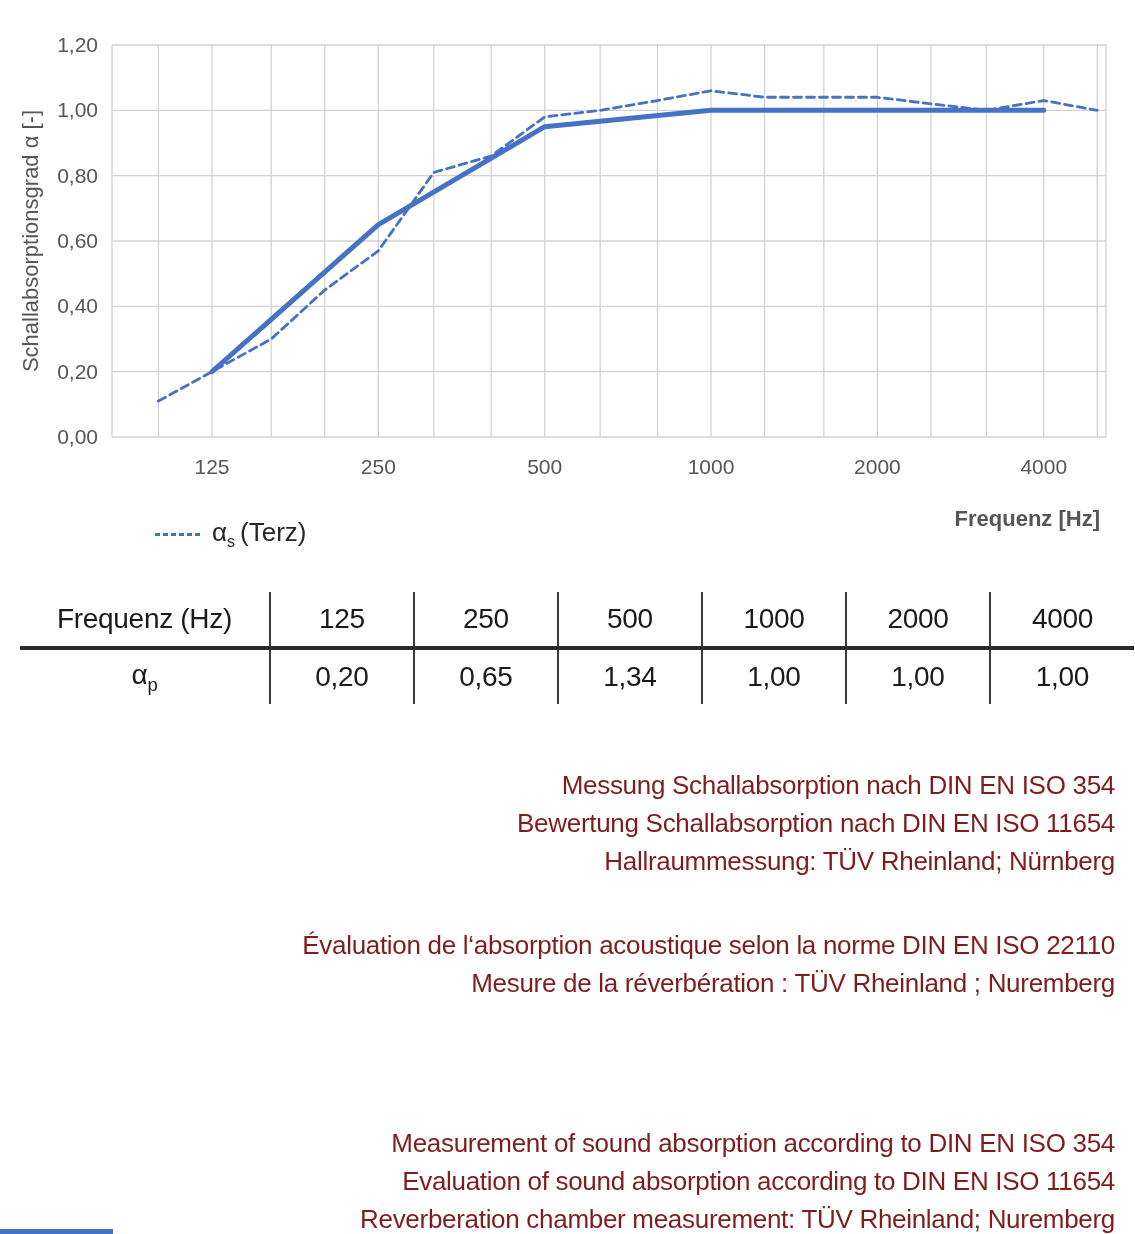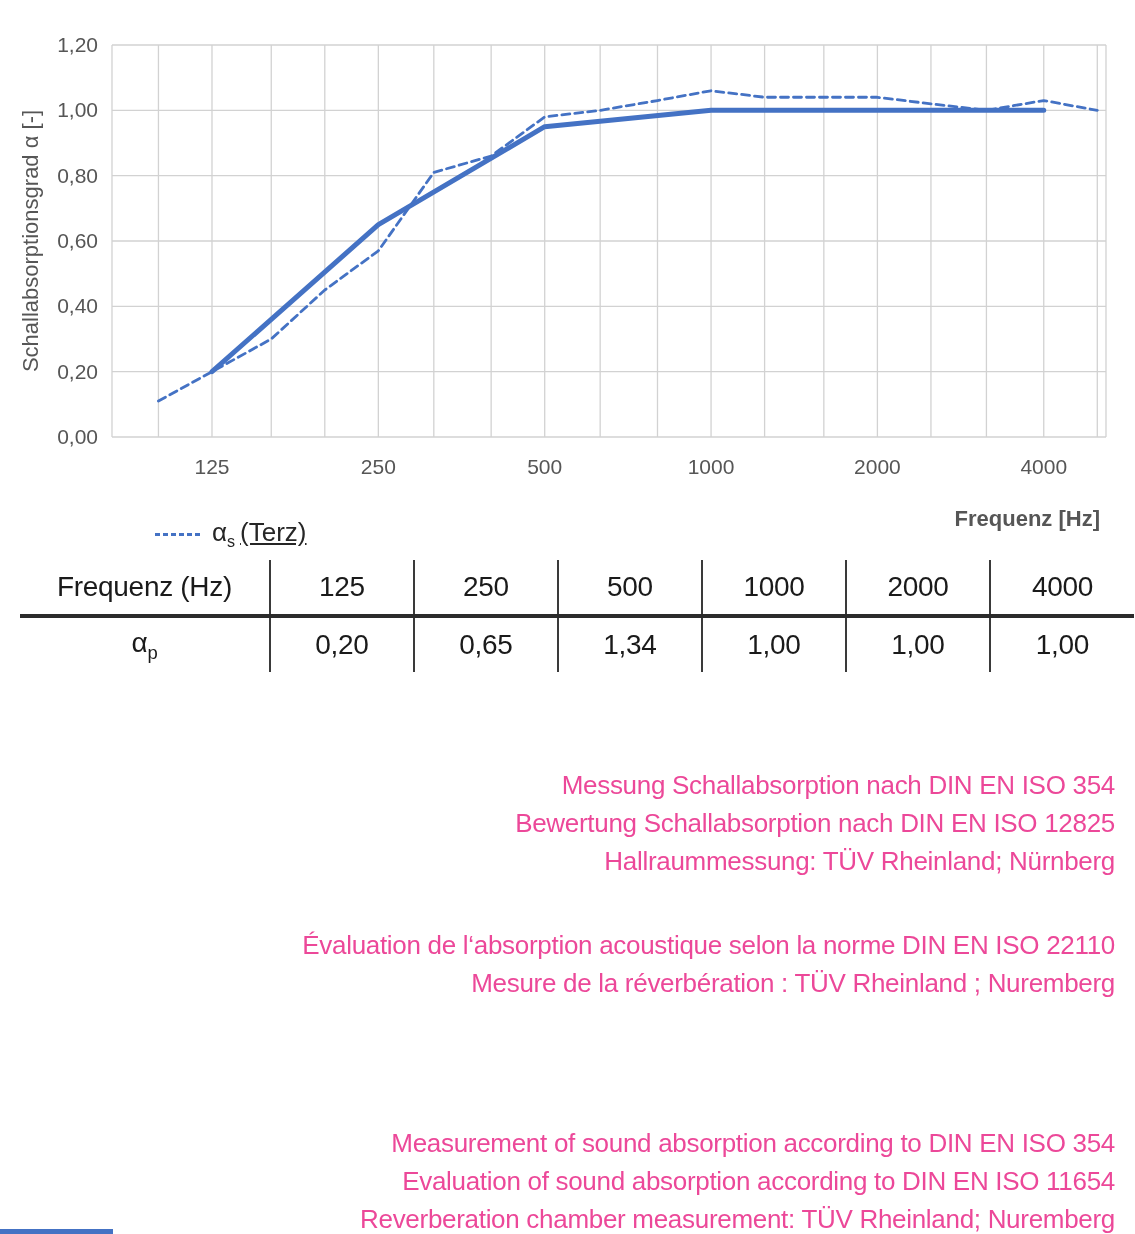--- a/index.html
+++ b/index.html
@@ -11,33 +11,33 @@
   #chart-svg{position:absolute;top:0;left:0;}
   #chart-svg text{font-family:"Liberation Sans", sans-serif;}
   .legend{position:absolute;top:517px;left:155px;display:flex;align-items:center;
     font-size:26px;color:#262626;white-space:nowrap;}
   .legend-entry{display:flex;align-items:center;}
   .legend-entry + .legend-entry{margin-left:32px;}
   .swatch-dashed{width:48px;height:3px;margin-right:9px;
     background:repeating-linear-gradient(90deg,#4472C4 0 5px,transparent 5px 8px);}
   .swatch-solid{width:72px;height:5px;margin-right:2px;background:#4472C4;}
   .legend-label sub{font-size:0.62em;}
-  .legend-rest{margin-left:5px;text-decoration:underline;}
+  .legend-rest{margin-left:5px;}
   .x-axis-title{position:absolute;top:506px;right:35px;font-size:22px;color:#565656;font-weight:bold;}
 
-  table.alpha-table{position:absolute;top:560px;left:20px;border-collapse:collapse;
+  table.alpha-table{position:absolute;top:592px;left:20px;border-collapse:collapse;
     table-layout:fixed;color:#1a1a1a;}
   table.alpha-table td{height:54px;text-align:center;vertical-align:middle;
     font-size:28px;border-left:2px solid #3a3a3a;padding:0;letter-spacing:-0.3px;}
   table.alpha-table td:first-child{border-left:none;}
   table.alpha-table tr:first-child td{border-bottom:4px solid #2b2b2b;}
   table.alpha-table sub{font-size:0.66em;}
 
   .note{position:absolute;left:60px;right:20px;text-align:right;
-    font-size:26px;line-height:38px;color:#ec4899;letter-spacing:-0.3px;}
+    font-size:26px;line-height:38px;color:#7f1d1d;letter-spacing:-0.3px;}
   .note-de{top:766px;}
   .note-fr{top:926px;}
   .note-en{top:1124px;}
   .footer-bar{position:absolute;left:0;top:1229px;width:113px;height:5px;background:#4472C4;}
 </style>
 </head>
 <body>
 
 <div class="chart-wrap">
   <svg id="chart-svg" width="1135" height="500" viewBox="0 0 1135 500">
@@ -123,21 +123,21 @@
     <td>1,34</td>
     <td>1,00</td>
     <td>1,00</td>
     <td>1,00</td>
   </tr>
 </tbody>
   </table>
 
 <div class="note note-de">
   <div>Messung Schallabsorption nach DIN EN ISO 354</div>
-  <div>Bewertung Schallabsorption nach DIN EN ISO 12825</div>
+  <div>Bewertung Schallabsorption nach DIN EN ISO 11654</div>
   <div>Hallraummessung: TÜV Rheinland; Nürnberg</div>
 </div>
 
 <div class="note note-fr">
   <div>Évaluation de l‘absorption acoustique selon la norme DIN EN ISO 22110</div>
   <div>Mesure de la réverbération : TÜV Rheinland ; Nuremberg</div>
 </div>
 
 <div class="note note-en">
   <div>Measurement of sound absorption according to DIN EN ISO 354</div>

